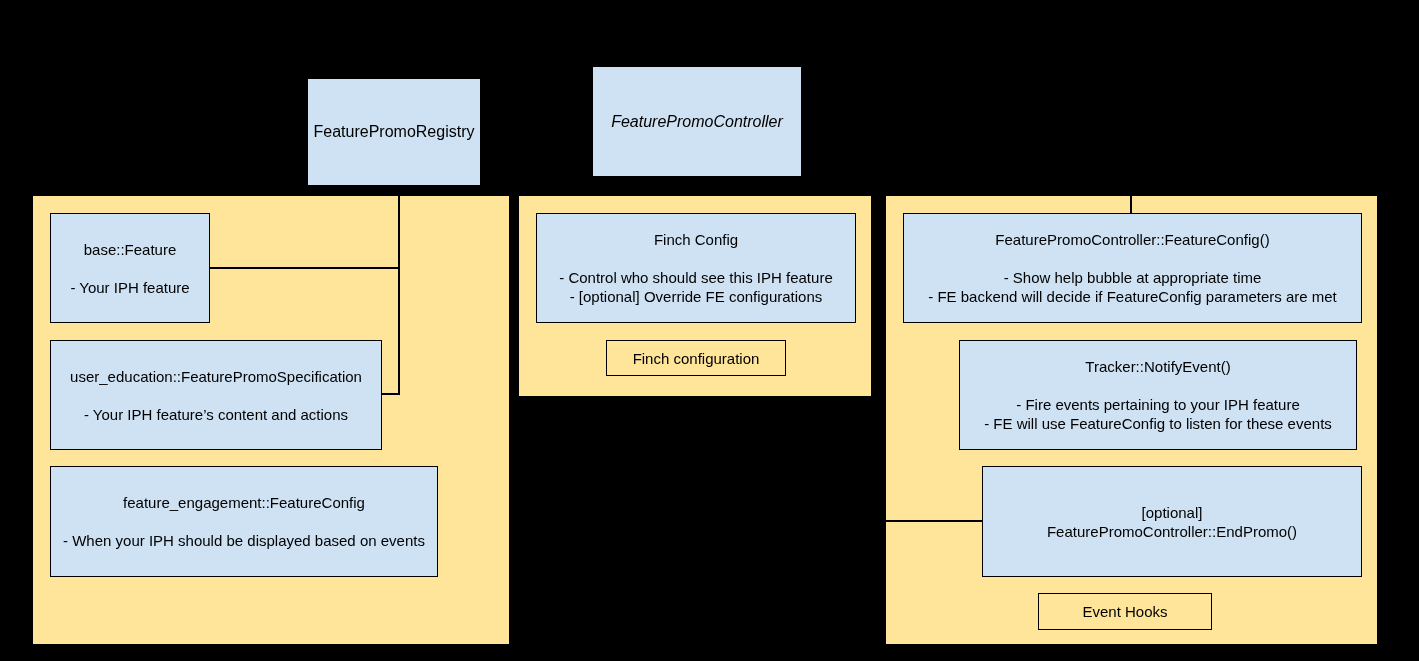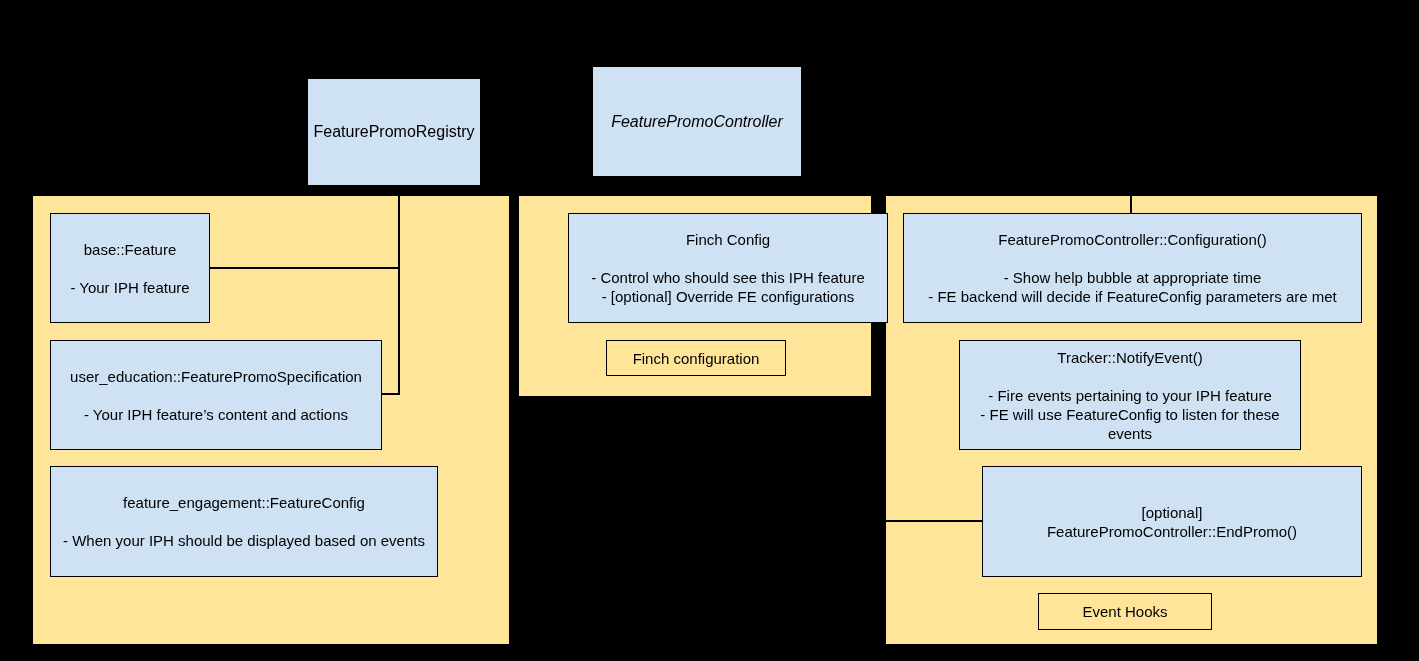--- a/index.html
+++ b/index.html
@@ -115,41 +115,41 @@
   </div>
 
   <div class="node" style="left:50px; top:466px; width:388px; height:111px;">
     <div class="node-title">feature_engagement::FeatureConfig</div>
     <div class="bullets">
       <div>- When your IPH should be displayed based on events</div>
     </div>
   </div>
 
 
-  <div class="node" style="left:568px; top:213px; width:320px; height:110px;">
+  <div class="node" style="left:536px; top:213px; width:320px; height:110px;">
     <div class="node-title">Finch Config</div>
     <div class="bullets">
       <div>- Control who should see this IPH feature</div>
       <div>- [optional] Override FE configurations</div>
     </div>
   </div>
 
   <div class="caption" style="left:606px; top:340px; width:180px; height:36px;">
     <span>Finch configuration</span>
   </div>
 
   <div class="node" style="left:903px; top:213px; width:459px; height:110px;">
-    <div class="node-title">FeaturePromoController::Configuration()</div>
+    <div class="node-title">FeaturePromoController::FeatureConfig()</div>
     <div class="bullets">
       <div>- Show help bubble at appropriate time</div>
       <div>- FE backend will decide if FeatureConfig parameters are met</div>
     </div>
   </div>
 
-  <div class="node" style="left:959px; top:340px; width:342px; height:110px;">
+  <div class="node" style="left:959px; top:340px; width:398px; height:110px;">
     <div class="node-title">Tracker::NotifyEvent()</div>
     <div class="bullets">
       <div>- Fire events pertaining to your IPH feature</div>
       <div>- FE will use FeatureConfig to listen for these events</div>
     </div>
   </div>
 
   <div class="node" style="left:982px; top:466px; width:380px; height:111px;gap:28px;">
     <div class="node-title">
       <div>[optional]</div>

